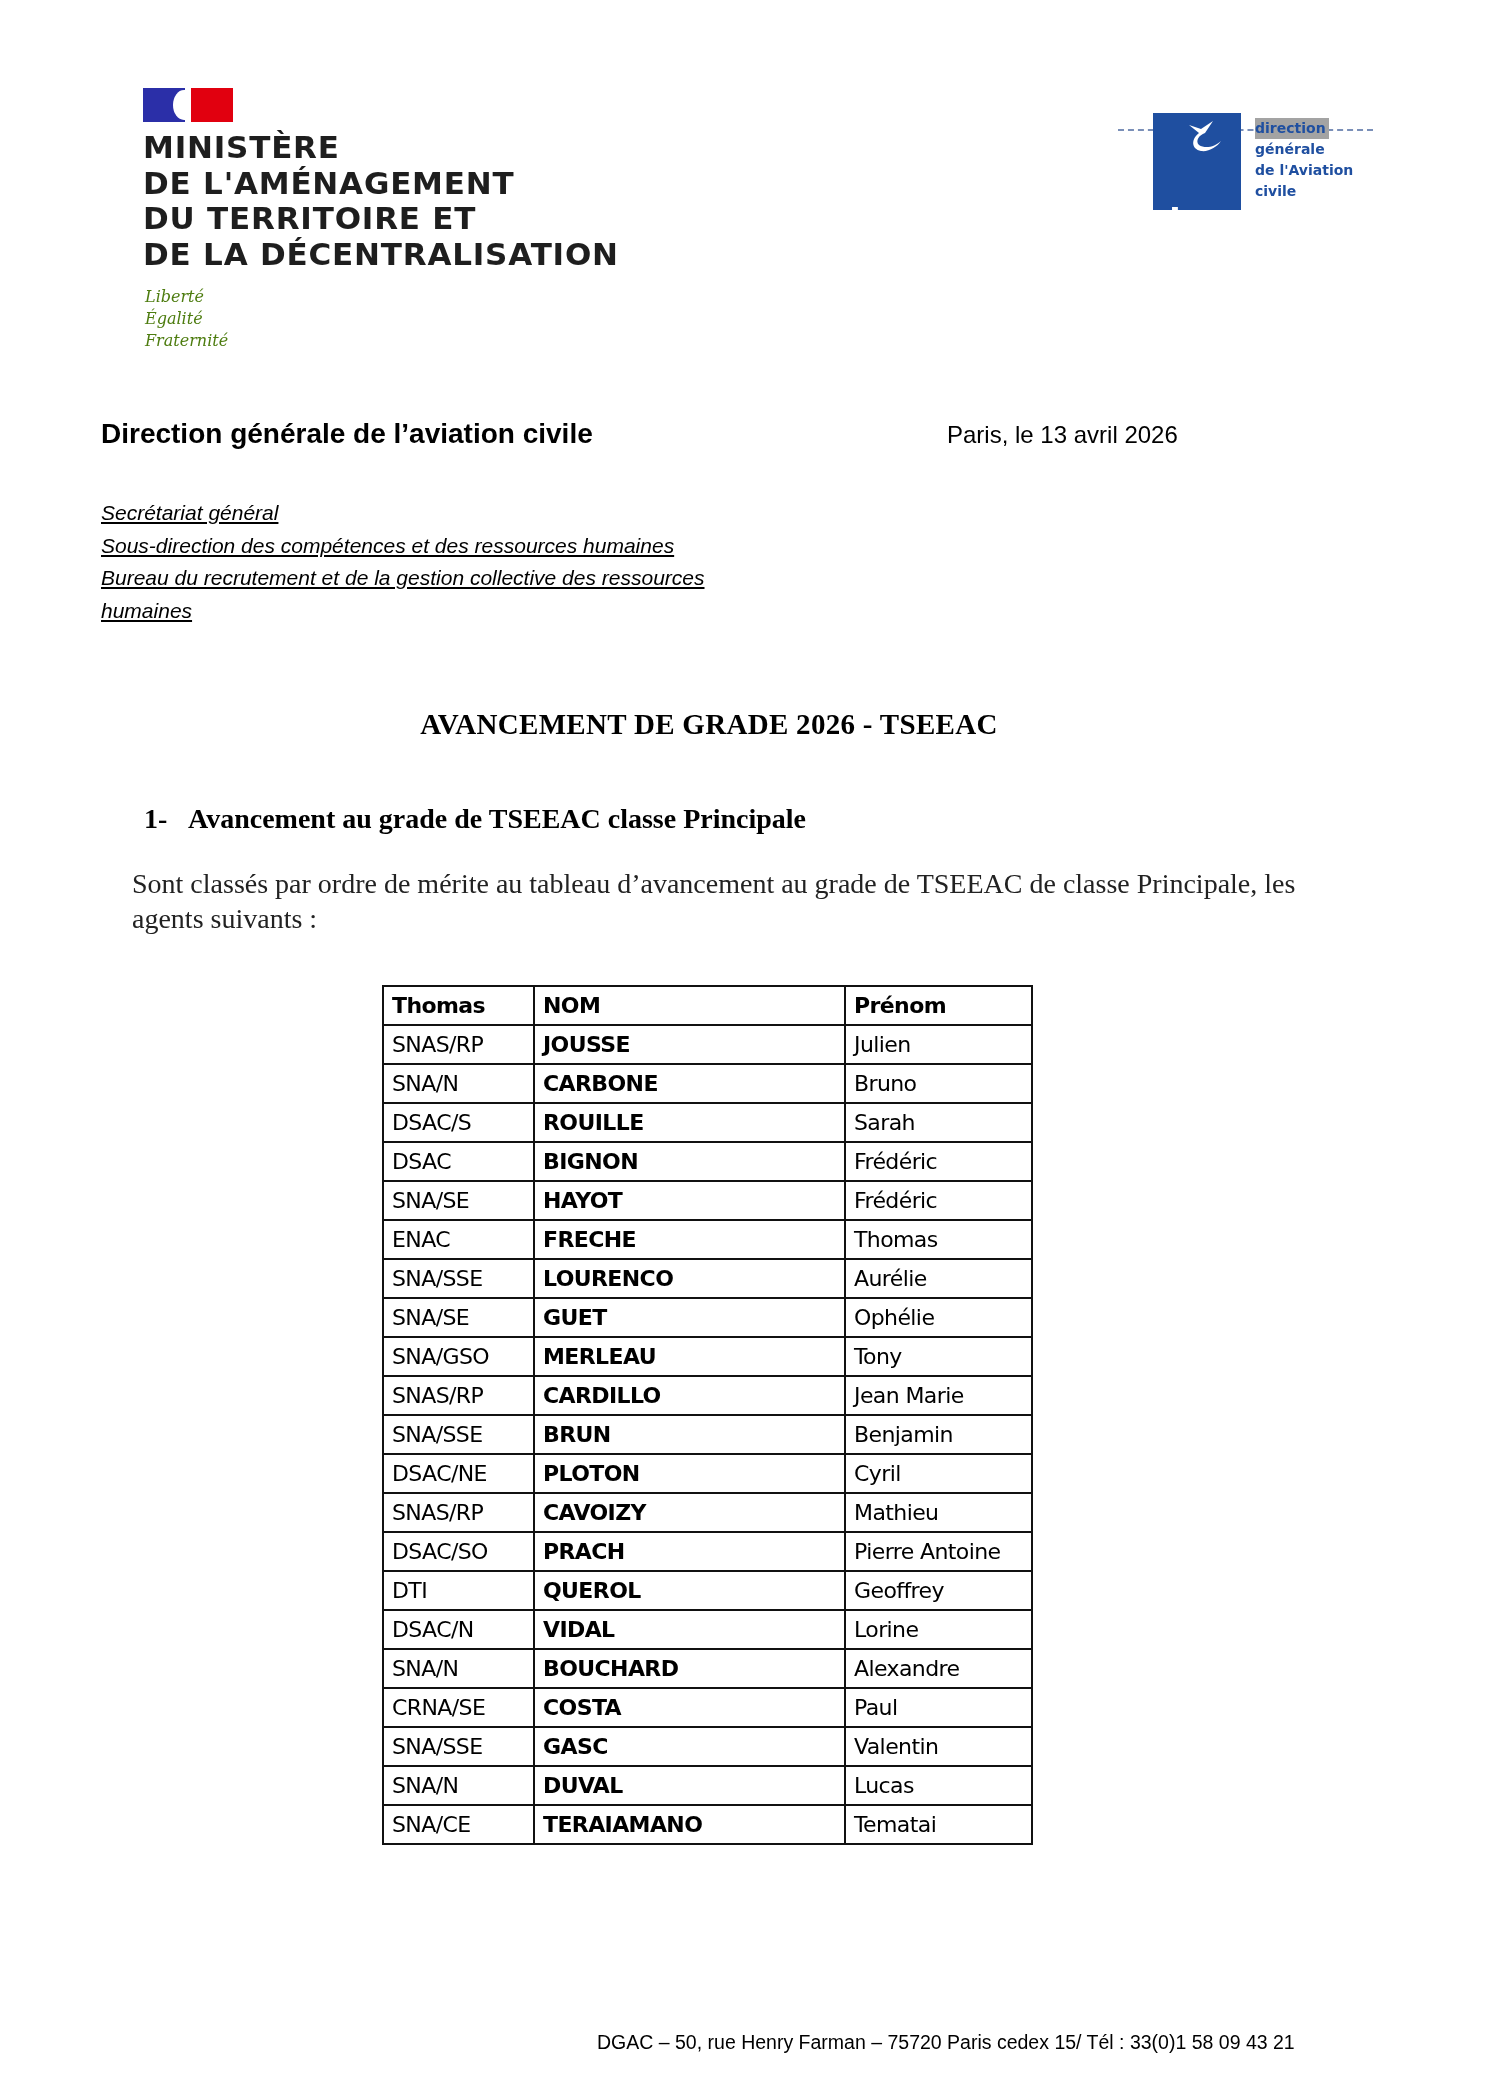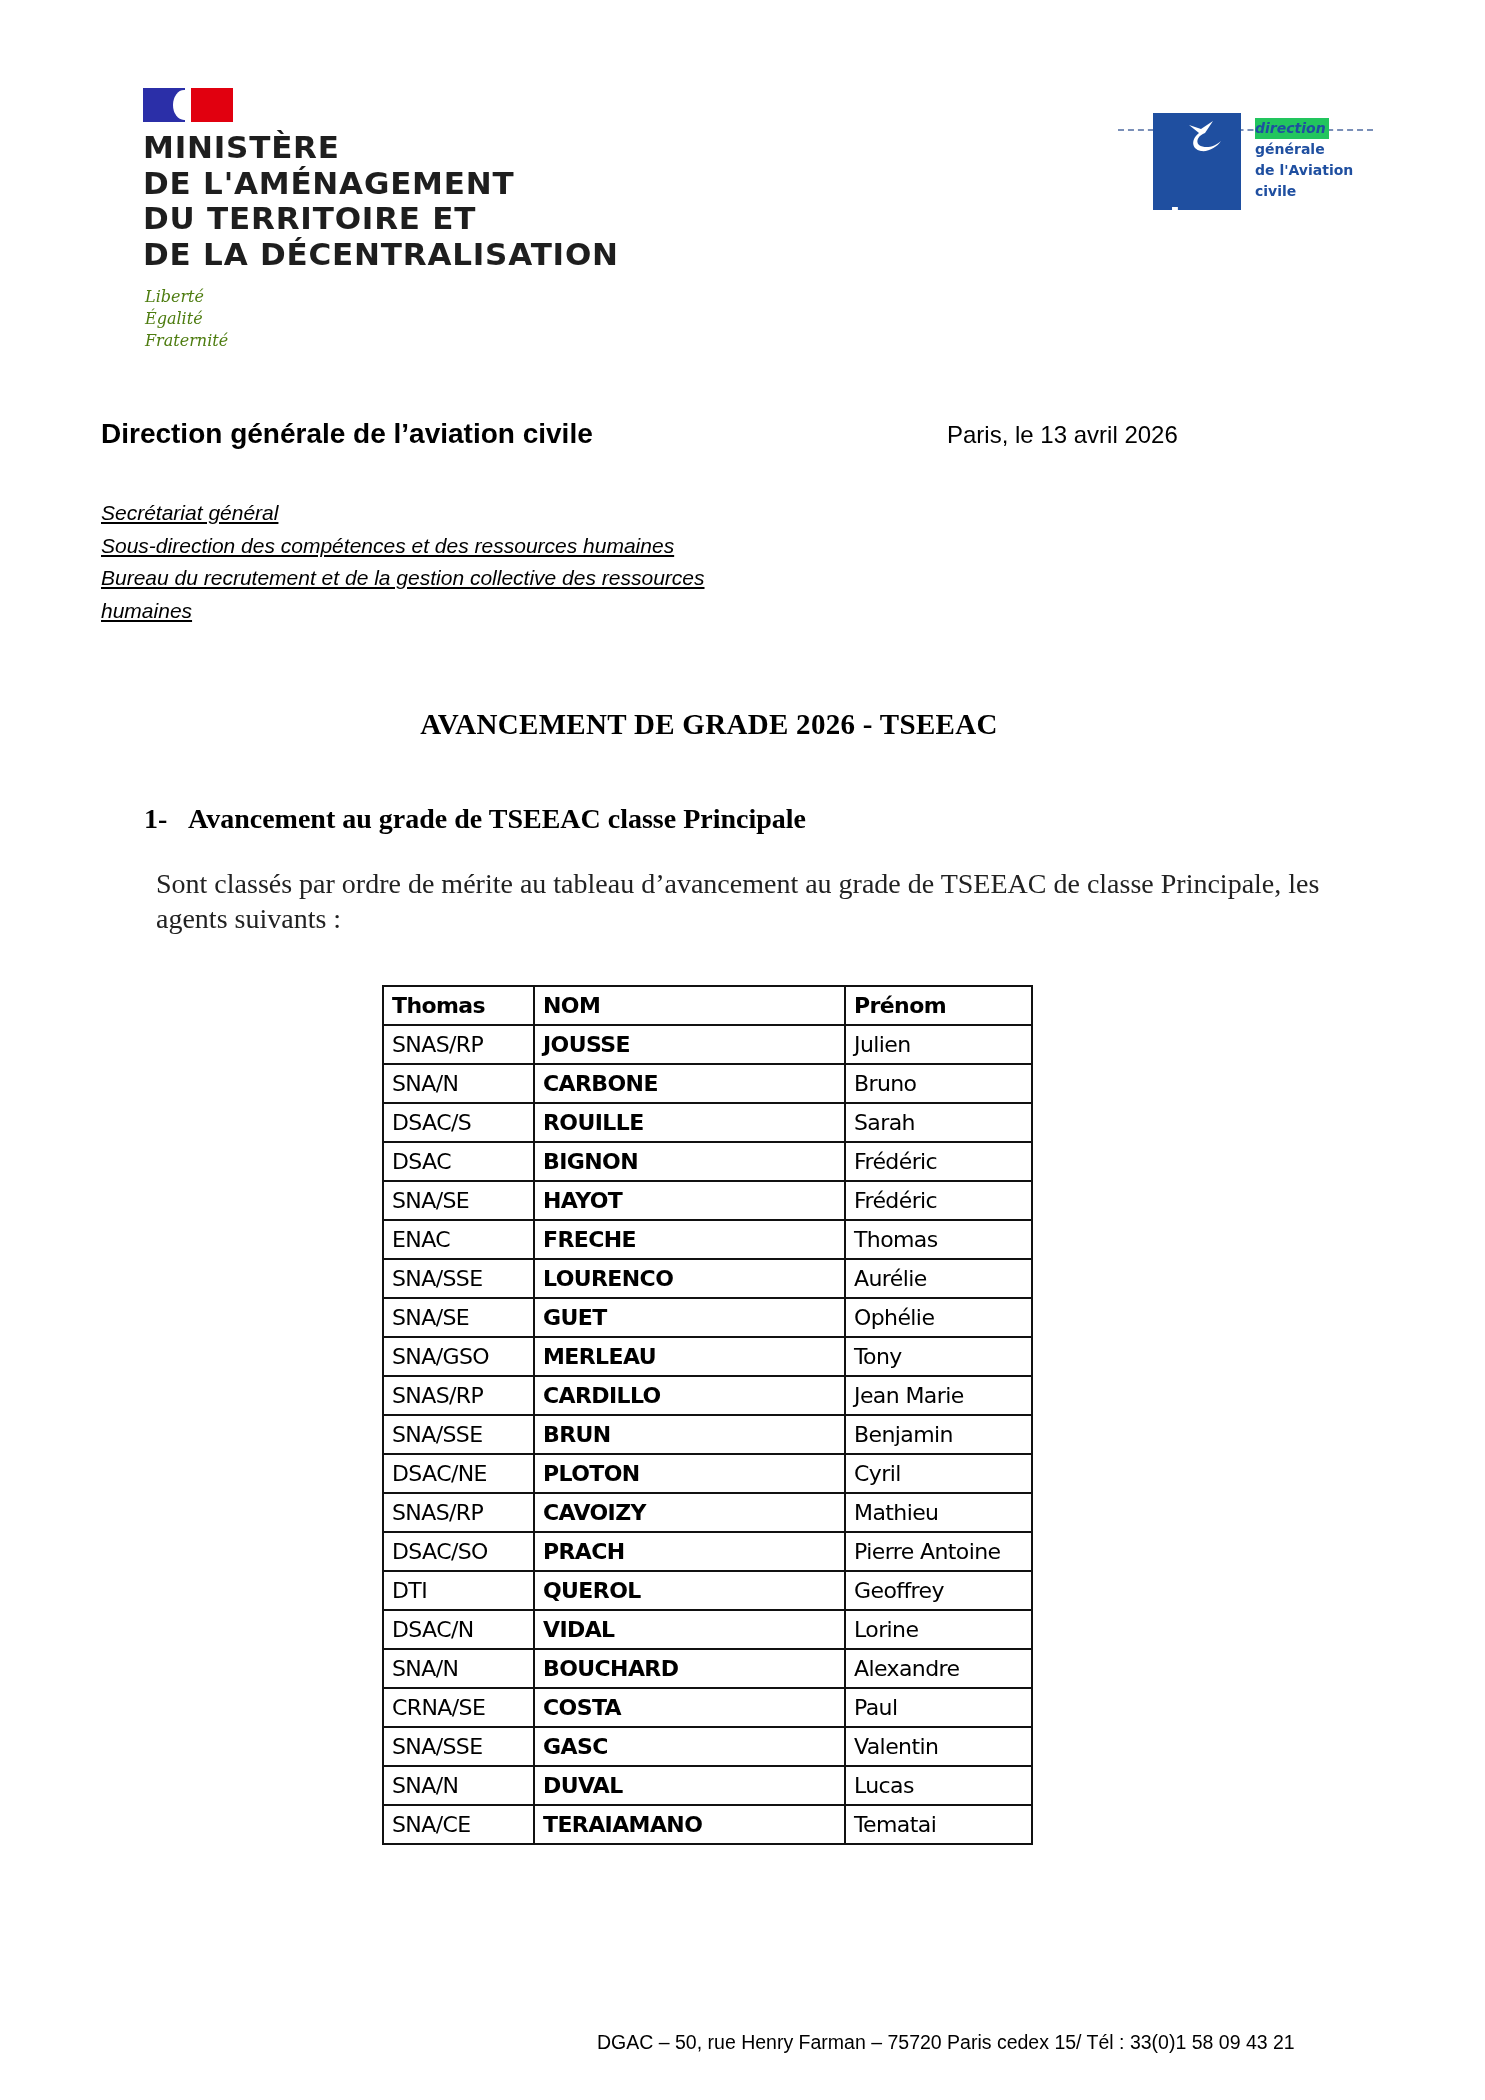--- a/index.html
+++ b/index.html
@@ -17,32 +17,32 @@
     .ministry div { white-space: nowrap; }
     .motto { left: 145px; top: 286px; font-family: "DejaVu Serif", serif; font-style: italic; font-size: 16px; line-height: 22px; color: #4d7c0f; }
 
     
     .dgac-dash { left: 1118px; top: 129px; width: 255px; border-top: 2px dashed #7a8fb8; height: 0; }
     .dgac-box { left: 1153px; top: 113px; width: 88px; height: 97px; background: #1f4fa0; }
     .dgac-box .word { position:absolute; left: 4px; top: 46px; font-family: "DejaVu Sans", sans-serif; font-weight: bold; font-size: 33px; color: #fff; letter-spacing: -1.5px; line-height: 40px; margin-top: 43px; }
     .dgac-box .bird { position:absolute; left: 30px; top: 6px; width: 40px; height: 36px; }
     .dgac-text { left: 1255px; top: 118px; font-family: "DejaVu Sans", sans-serif; font-weight: bold; font-size: 14px; line-height: 21px; color: #1f4fa0; background: transparent; }
     .dgac-text div { white-space: nowrap; }
-    .dgac-text .first { background: #22c55e; display: inline-block; padding-right: 3px; font-style: italic; }
+    .dgac-text .first { background: #a3a3a3; display: inline-block; padding-right: 3px; }
 
     
     .dir-title { left: 101px; top: 418px; font-family: "Liberation Sans", sans-serif; font-weight: bold; font-size: 28px; }
     .date { left: 947px; top: 421px; font-family: "Liberation Sans", sans-serif; font-size: 24px; }
     .services { left: 101px; top: 497px; font-family: "Liberation Sans", sans-serif; font-style: italic; font-size: 21px; line-height: 32.5px; text-decoration: underline; }
     .services div { white-space: nowrap; }
 
     .doc-title { left: 0; width: 1418px; top: 708px; text-align: center; font-family: "Liberation Serif", serif; font-weight: bold; font-size: 29px; letter-spacing: 0.3px; }
     .section-title { left: 144px; top: 803px; font-family: "Liberation Serif", serif; font-weight: bold; font-size: 28px; white-space: nowrap; }
     .section-title .num { display:inline-block; width: 44px; }
-    .intro { left: 156px; top: 866px; width: 1200px; font-family: "Liberation Serif", serif; font-size: 28px; line-height: 35px; color: #222; }
+    .intro { left: 132px; top: 866px; width: 1200px; font-family: "Liberation Serif", serif; font-size: 28px; line-height: 35px; color: #222; }
 
     
     table.grade { position: absolute; left: 382px; top: 985px; border-collapse: collapse; font-family: "DejaVu Sans", sans-serif; }
     table.grade td, table.grade th { border: 2.5px solid #111; height: 37px; padding: 0 8px; font-size: 22px; text-align: left; vertical-align: middle; white-space: nowrap; letter-spacing: -0.6px; }
     table.grade th { font-weight: bold; }
     table.grade .c1 { width: 133px; }
     table.grade .c2 { width: 293px; }
     table.grade .c3 { width: 169px; }
     table.grade td.nom { font-weight: bold; }
 

